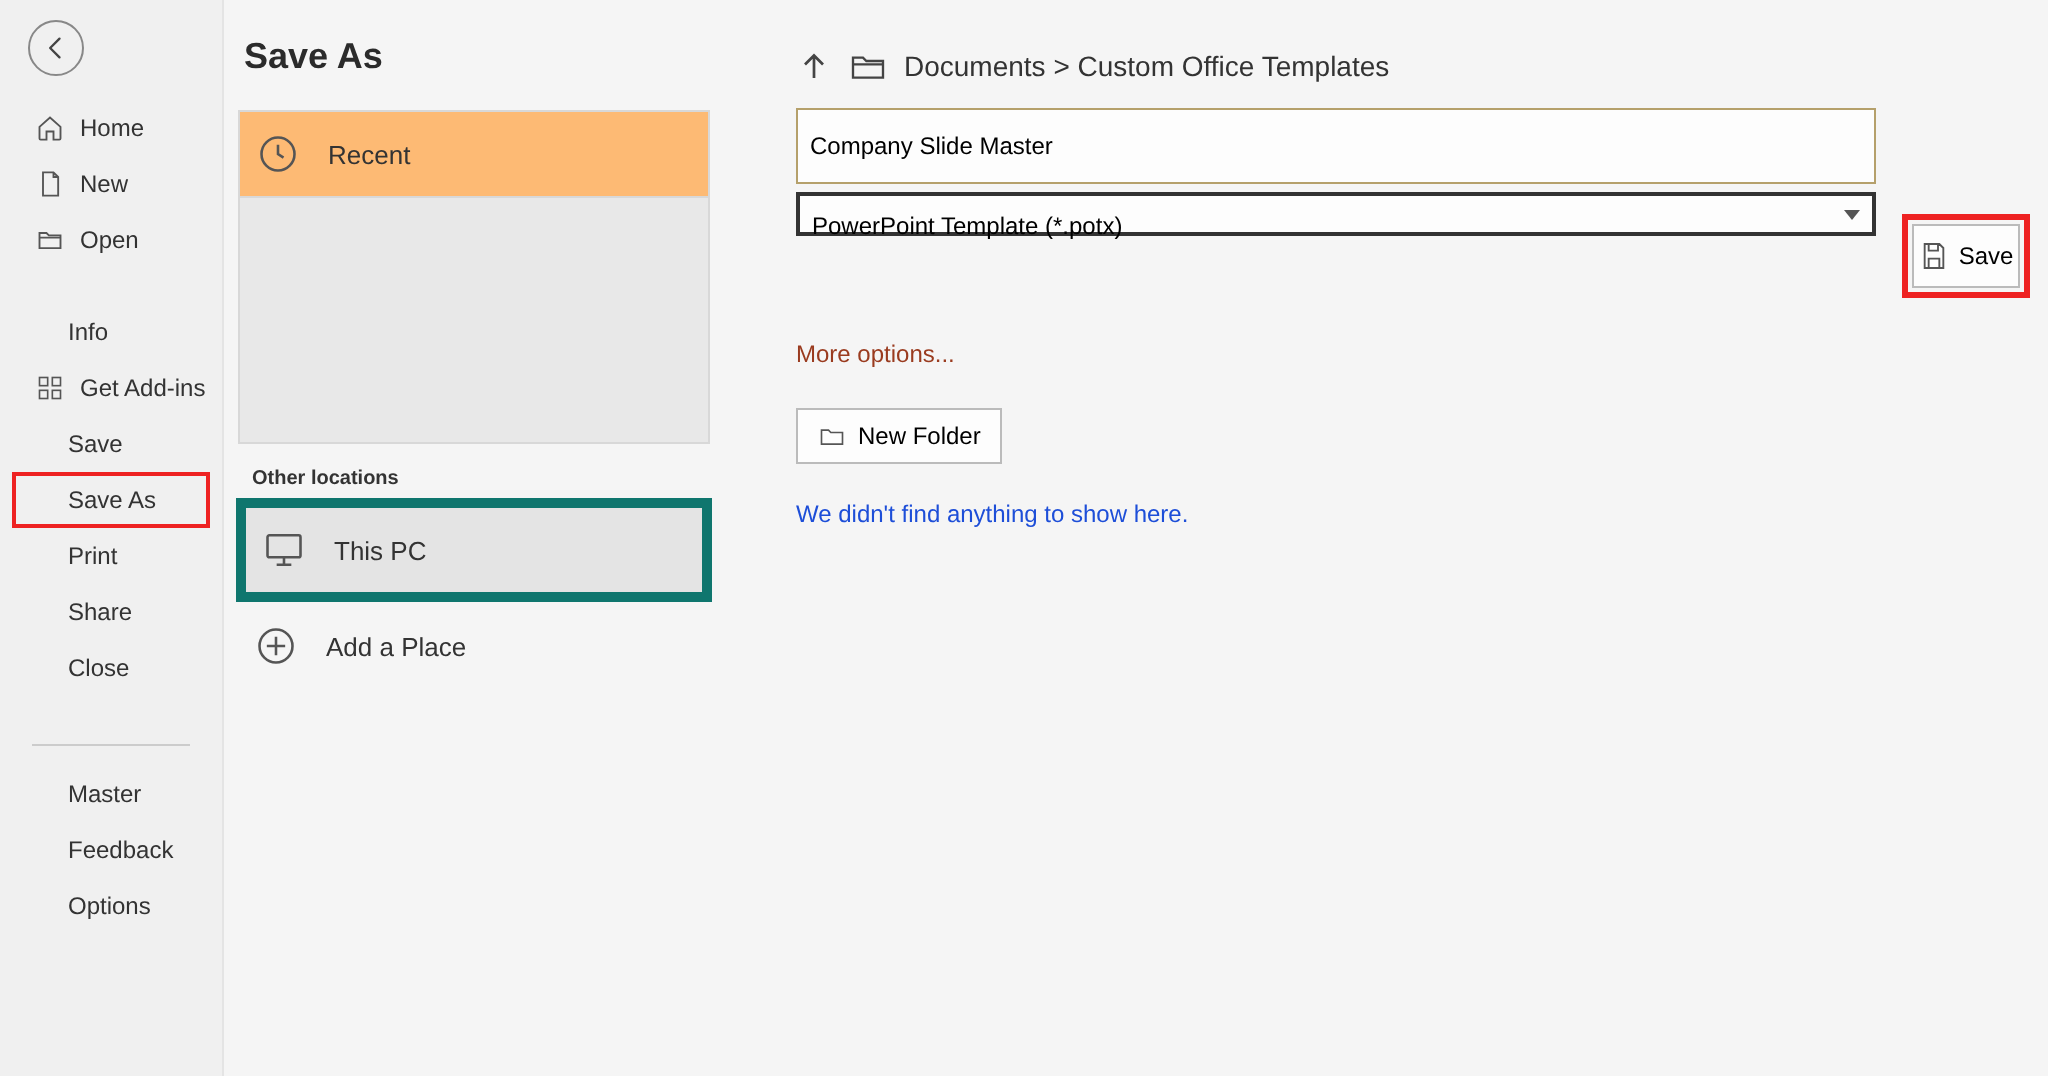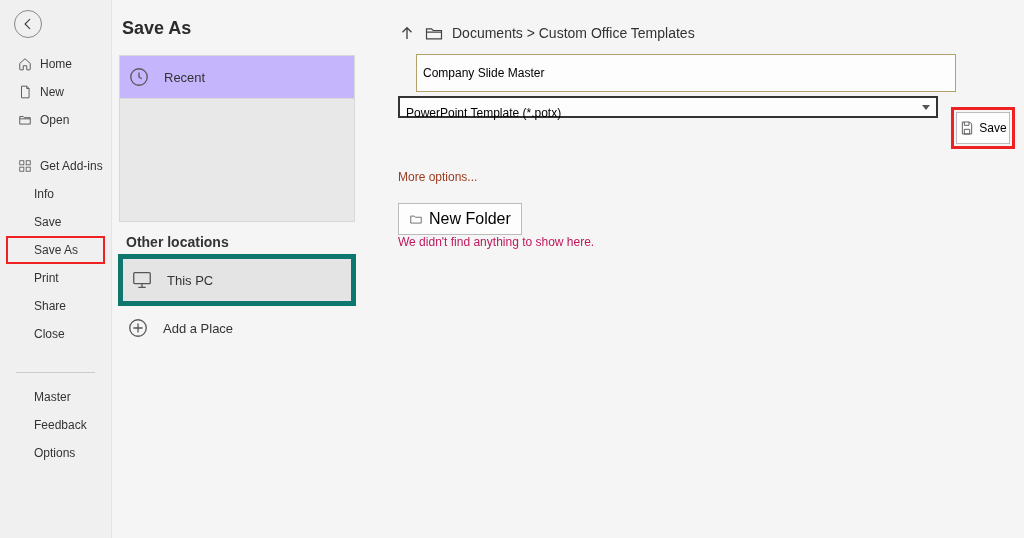--- a/index.html
+++ b/index.html
@@ -15,39 +15,39 @@
   .nav-item svg { width: 14px; height: 14px; flex-shrink: 0; }
   .nav-item.highlighted { outline: 2px solid #e22; outline-offset: -2px; background:#f0f0f0; margin:0 6px; padding-left:28px; }
   .nav-divider { border-top: 1px solid #ccc; margin: 24px 16px 10px 16px; }
 
   
   .middle { width: 256px; padding: 18px 12px 0 6px; }
   .page-title { font-size: 18px; font-weight: 600; color: #2b2b2b; margin: 0 0 16px 4px; }
   .loc-row { display:flex; align-items:center; gap:14px; padding: 10px 8px; font-size: 13px; color:#333; cursor:pointer; border:1px solid transparent; }
   .loc-row svg { width: 22px; height: 22px; flex-shrink: 0; stroke:#555; stroke-width:1.4; fill:none; }
   .loc-row.selected { background: #e4e4e4; border:5px solid #0f766e; }
-  .loc-row.recent { border:1px solid #d8d8d8; border-bottom:none; background:#c4b5fd; margin: 0 1px;}
+  .loc-row.recent { border:1px solid #d8d8d8; border-bottom:none; background:#fdba74; margin: 0 1px;}
   .preview-box { height: 124px; background: #e8e8e8; border:1px solid #d8d8d8; margin: 0 1px; }
-  .section-label { font-size: 14px; font-weight: 600; color:#333; margin: 12px 0 4px 8px; }
+  .section-label { font-size: 10px; font-weight: 600; color:#333; margin: 12px 0 4px 8px; }
 
   
   .main { flex:1; padding: 18px 14px 0 30px; position:relative; }
   .breadcrumb { display:flex; align-items:center; gap:8px; font-size: 14px; color:#333; height: 30px; }
   .breadcrumb .up   svg { width: 18px; height: 18px; stroke:#444; stroke-width:1.8; fill:none; }
   .breadcrumb .fold svg { width: 20px; height: 20px; stroke:#444; stroke-width:1.4; fill:none; }
   .breadcrumb .up, .breadcrumb .fold {cursor:pointer; display:flex; align-items:center;}
-  .filename-input { width: 540px; height: 22px; font-size: 12px; padding: 18px 6px; border: 1px solid #b5a06b; background:#fdfdfd; display:block; margin-top:6px;margin-left:18px;}
+  .filename-input { width: 540px; height: 22px; font-size: 12px; padding: 18px 6px; border: 1px solid #b5a06b; background:#fdfdfd; display:block; margin-top:6px;}
   .filetype-select { width: 540px; height: 22px; font-size: 12px; padding: 12px 18px 1px 6px; border: 2px solid #333; background:#fdfdfd; display:flex; align-items:center; margin-top:4px; cursor:pointer; position:relative;}
   .filetype-select::after { content:""; position:absolute; right:6px; top:50%; margin-top:-2px; border-left:4px solid transparent; border-right:4px solid transparent; border-top:5px solid #555; }
   .save-btn { position:absolute; top:112px; right:14px; width:54px; height:32px; border:1px solid #bbb; background:#fdfdfd; display:flex; align-items:center; justify-content:center; gap:4px; font-size:12px; cursor:pointer; outline:3px solid #e22; outline-offset:2px; }
   .save-btn svg { width:16px; height:16px; stroke:#555; stroke-width:1.4; fill:none; }
   .more-opts { font-size:12px; color:#9a3b1f; cursor:pointer; margin-top:52px; display:inline-block; }
-  .newfolder-btn { display:flex; align-items:center; gap:6px; border:1px solid #bbb; background:#fdfdfd; font-size:16px; padding:6px 10px; cursor:pointer; margin-top:18px; }
+  .newfolder-btn { display:flex; align-items:center; gap:6px; border:1px solid #bbb; background:#fdfdfd; font-size:12px; padding:6px 10px; cursor:pointer; margin-top:18px; }
   .newfolder-btn svg { width:14px; height:14px; stroke:#555; stroke-width:1.4; fill:none; }
-  .empty-msg { font-size:12px; color:#be185d; }
+  .empty-msg { font-size:12px; color:#1d4ed8; margin-top:18px; }
 </style>
 </head>
 <body>
 
 <div class="app">
 
   <div class="sidebar">
     <div class="back-btn">
       <svg viewBox="0 0 24 24">
           <path d="M15 4l-8 8 8 8" stroke="#444" stroke-width="2" fill="none" stroke-linecap="round" stroke-linejoin="round"></path>
@@ -67,32 +67,32 @@
       <span>New</span>
     </div>
     <div class="nav-item">
       <svg viewBox="0 0 24 24">
           <path d="M3 6h6l2 2h10v11H3z M3 10h18" fill="none" stroke="#555" stroke-width="1.6"></path>
         </svg>
       <span>Open</span>
     </div>
 
     <div style="height:18px"></div>
+    <div class="nav-item noicon">
+        <span>Info</span>
+      </div>
     <div class="nav-item">
       <svg viewBox="0 0 24 24">
           <rect x="3" y="3" width="7" height="7" fill="none" stroke="#555" stroke-width="1.4"></rect>
           <rect x="14" y="3" width="7" height="7" fill="none" stroke="#555" stroke-width="1.4"></rect>
           <rect x="3" y="14" width="7" height="7" fill="none" stroke="#555" stroke-width="1.4"></rect>
           <rect x="14" y="14" width="7" height="7" fill="none" stroke="#555" stroke-width="1.4"></rect>
         </svg>
       <span>Get Add-ins</span>
     </div>
-    <div class="nav-item noicon">
-        <span>Info</span>
-      </div>
     <div class="nav-item noicon">
         <span>Save</span>
       </div>
     <div class="nav-item noicon highlighted">
         <span>Save As</span>
       </div>
     <div class="nav-item noicon">
         <span>Print</span>
       </div>
     <div class="nav-item noicon">

